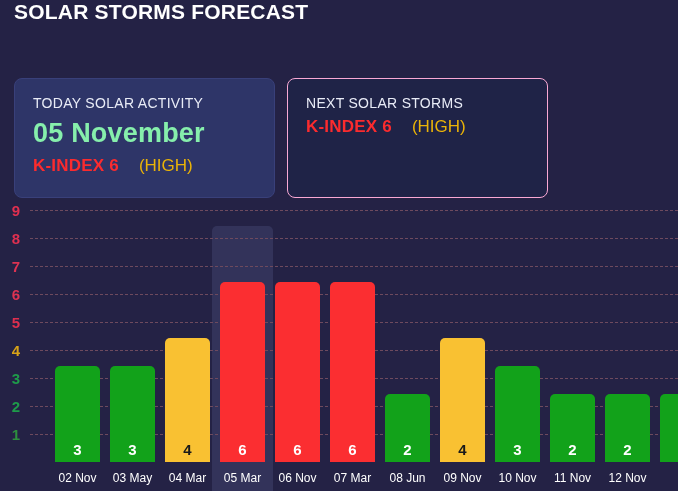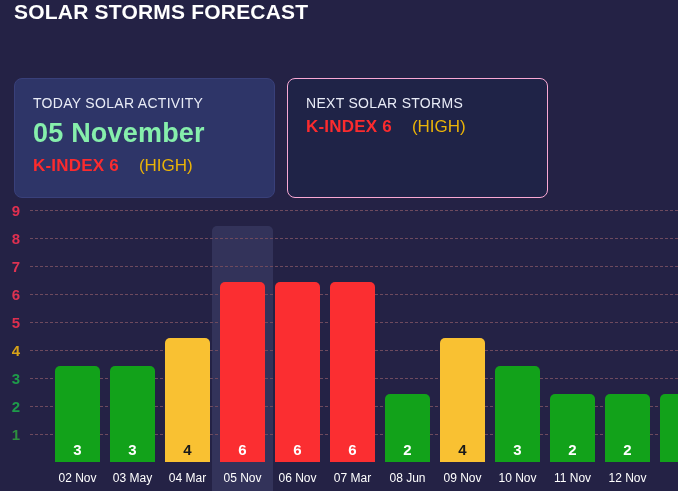--- a/index.html
+++ b/index.html
@@ -155,21 +155,21 @@
           <div class="bar-group" style="left: 165px; width: 45px; height: 279px;">
             <div class="bar" style="height: 124px; background: rgb(249, 193, 50);">
               <span class="bar-value" style="color: rgb(26, 26, 26);">4</span>
             </div>
             <div class="xlabel">04 Mar</div>
           </div>
           <div class="bar-group" style="left: 220px; width: 45px; height: 279px;">
             <div class="bar" style="height: 180px; background: rgb(251, 46, 49);">
               <span class="bar-value" style="color: rgb(255, 255, 255);">6</span>
             </div>
-            <div class="xlabel">05 Nov</div>
+            <div class="xlabel">05 Mar</div>
           </div>
           <div class="bar-group" style="left: 275px; width: 45px; height: 279px;">
             <div class="bar" style="height: 180px; background: rgb(251, 46, 49);">
               <span class="bar-value" style="color: rgb(255, 255, 255);">6</span>
             </div>
             <div class="xlabel">06 Nov</div>
           </div>
           <div class="bar-group" style="left: 330px; width: 45px; height: 279px;">
             <div class="bar" style="height: 180px; background: rgb(251, 46, 49);">
               <span class="bar-value" style="color: rgb(255, 255, 255);">6</span>

